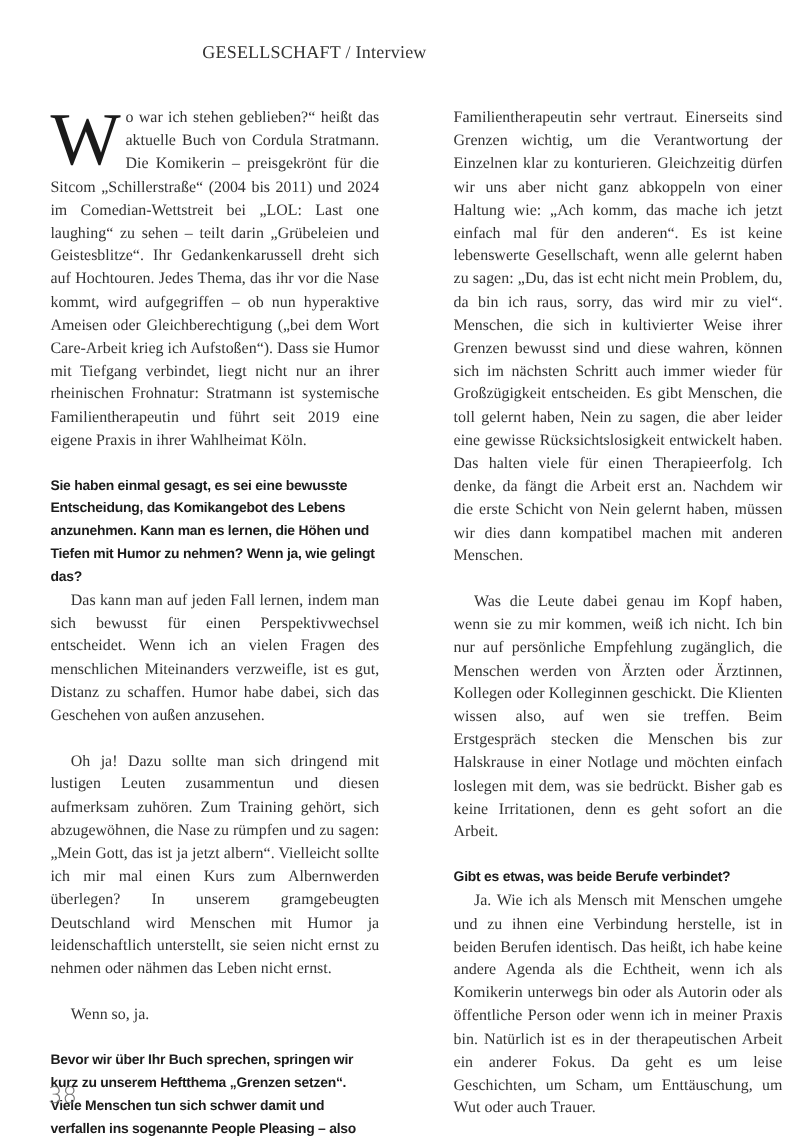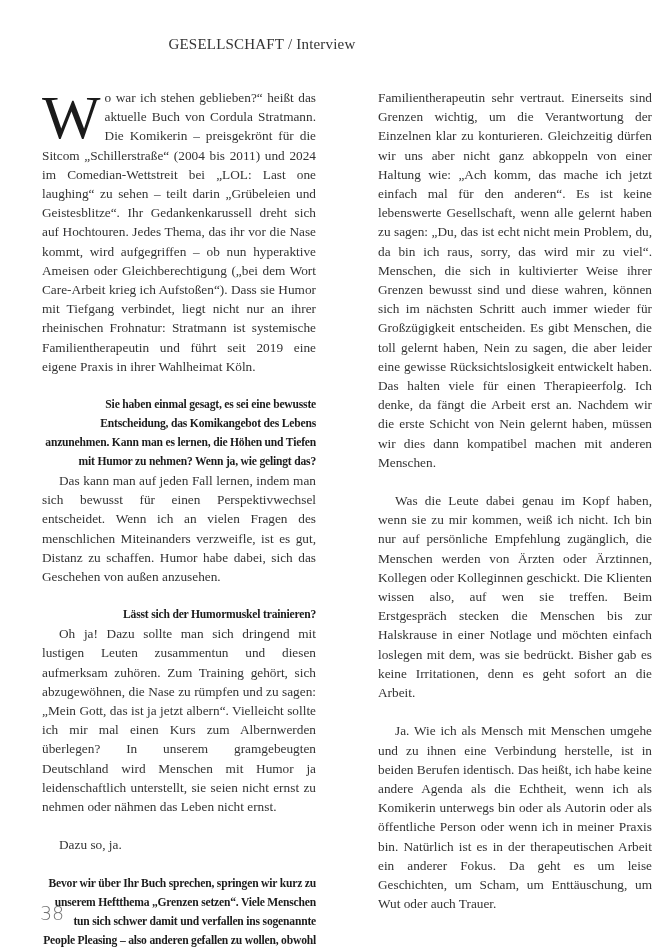--- a/index.html
+++ b/index.html
@@ -11,22 +11,22 @@
   .col {
     position: absolute; top: 88px; width: 274px;
     font-family: "Liberation Serif", "DejaVu Serif", serif;
     font-size: 13.3px; line-height: 19.2px; color: #333; text-align: justify;
   }
   .col.left { left: 42px; }
   .col.right { left: 378px; }
   .col p { margin: 0; hyphens: auto; }
   .col p.ans { text-indent: 17px; }
   .q {
-    font-family: Liberation Serif, serif; font-weight: bold;
-    font-size: 11.6px; line-height: 19px; color: #1c1c1c; text-align: right; margin: 0;
+    font-family: Liberation Sans, sans-serif; font-weight: bold;
+    font-size: 11.6px; line-height: 19px; color: #1c1c1c; text-align: left; margin: 0;
     letter-spacing: -0.2px;
   }
   .gap { height: 19px; }
   .dropcap {
     float: left; font-family: "Liberation Serif", "DejaVu Serif", serif; font-size: 62px;
     line-height: 50px; padding-top: 4px; margin-right: 4px; color: #1a1a1a;
   }
   .page-num {
     position: absolute; top: 902px; left: 40px;
     font-family: "DejaVu Sans", "Liberation Sans", sans-serif; font-weight: 300;
@@ -41,31 +41,31 @@
 </div>
 
 <div class="col left">
   <p>
     <span class="dropcap">W</span><span>o war ich stehen geblieben?“ heißt das aktuelle Buch von Cordula Stratmann. Die Komikerin – preisgekrönt für die Sitcom „Schillerstraße“ (2004 bis 2011) und 2024 im Comedian-Wettstreit bei „LOL: Last one laughing“ zu sehen – teilt darin „Grübeleien und Geistesblitze“. Ihr Gedankenkarussell dreht sich auf Hochtouren. Jedes Thema, das ihr vor die Nase kommt, wird aufgegriffen – ob nun hyperaktive Ameisen oder Gleichberechtigung („bei dem Wort Care-Arbeit krieg ich Aufstoßen“). Dass sie Humor mit Tiefgang verbindet, liegt nicht nur an ihrer rheinischen Frohnatur: Stratmann ist systemische Familientherapeutin und führt seit 2019 eine eigene Praxis in ihrer Wahlheimat Köln.</span>
   </p>
   <div class="gap"></div>
   <p class="q">Sie haben einmal gesagt, es sei eine bewusste Entscheidung, das Komikangebot des Lebens anzunehmen. Kann man es lernen, die Höhen und Tiefen mit Humor zu nehmen? Wenn ja, wie gelingt das?</p>
   <p class="ans">Das kann man auf jeden Fall lernen, indem man sich bewusst für einen Perspektivwechsel entscheidet. Wenn ich an vielen Fragen des menschlichen Miteinanders verzweifle, ist es gut, Distanz zu schaffen. Humor habe dabei, sich das Geschehen von außen anzusehen.</p>
   <div class="gap"></div>
-  <p class="q">Lässt sich der Humormuskel trainieren?</p>
   <p class="ans">Oh ja! Dazu sollte man sich dringend mit lustigen Leuten zusammentun und diesen aufmerksam zuhören. Zum Training gehört, sich abzugewöhnen, die Nase zu rümpfen und zu sagen: „Mein Gott, das ist ja jetzt albern“. Vielleicht sollte ich mir mal einen Kurs zum Albernwerden überlegen? In unserem gramgebeugten Deutschland wird Menschen mit Humor ja leidenschaftlich unterstellt, sie seien nicht ernst zu nehmen oder nähmen das Leben nicht ernst.</p>
   <div class="gap"></div>
-  <p class="ans">Dazu so, ja.</p>
+  <p class="ans">Wenn so, ja.</p>
   <div class="gap"></div>
   <p class="q">Bevor wir über Ihr Buch sprechen, springen wir kurz zu unserem Heftthema „Grenzen setzen“. Viele Menschen tun sich schwer damit und verfallen ins sogenannte People Pleasing – also anderen gefallen zu wollen, obwohl man keine Lust auf bestimmte Dinge hat. Kennen Sie dieses Phänomen?</p>
 
 </div>
 
 <div class="col right">
   <p>Familientherapeutin sehr vertraut. Einerseits sind Grenzen wichtig, um die Verantwortung der Einzelnen klar zu konturieren. Gleichzeitig dürfen wir uns aber nicht ganz abkoppeln von einer Haltung wie: „Ach komm, das mache ich jetzt einfach mal für den anderen“. Es ist keine lebenswerte Gesellschaft, wenn alle gelernt haben zu sagen: „Du, das ist echt nicht mein Problem, du, da bin ich raus, sorry, das wird mir zu viel“. Menschen, die sich in kultivierter Weise ihrer Grenzen bewusst sind und diese wahren, können sich im nächsten Schritt auch immer wieder für Großzügigkeit entscheiden. Es gibt Menschen, die toll gelernt haben, Nein zu sagen, die aber leider eine gewisse Rücksichtslosigkeit entwickelt haben. Das halten viele für einen Therapieerfolg. Ich denke, da fängt die Arbeit erst an. Nachdem wir die erste Schicht von Nein gelernt haben, müssen wir dies dann kompatibel machen mit anderen Menschen.</p>
   <div class="gap"></div>
   <p class="ans">Was die Leute dabei genau im Kopf haben, wenn sie zu mir kommen, weiß ich nicht. Ich bin nur auf persönliche Empfehlung zugänglich, die Menschen werden von Ärzten oder Ärztinnen, Kollegen oder Kolleginnen geschickt. Die Klienten wissen also, auf wen sie treffen. Beim Erstgespräch stecken die Menschen bis zur Halskrause in einer Notlage und möchten einfach loslegen mit dem, was sie bedrückt. Bisher gab es keine Irritationen, denn es geht sofort an die Arbeit.</p>
   <div class="gap"></div>
+  <p class="q">Gibt es etwas, was beide Berufe verbindet?</p>
   <p class="ans">Ja. Wie ich als Mensch mit Menschen umgehe und zu ihnen eine Verbindung herstelle, ist in beiden Berufen identisch. Das heißt, ich habe keine andere Agenda als die Echtheit, wenn ich als Komikerin unterwegs bin oder als Autorin oder als öffentliche Person oder wenn ich in meiner Praxis bin. Natürlich ist es in der therapeutischen Arbeit ein anderer Fokus. Da geht es um leise Geschichten, um Scham, um Enttäuschung, um Wut oder auch Trauer.</p>
 
 </div>
 
 <div class="page-num">38</div>
 
 </body></html>

